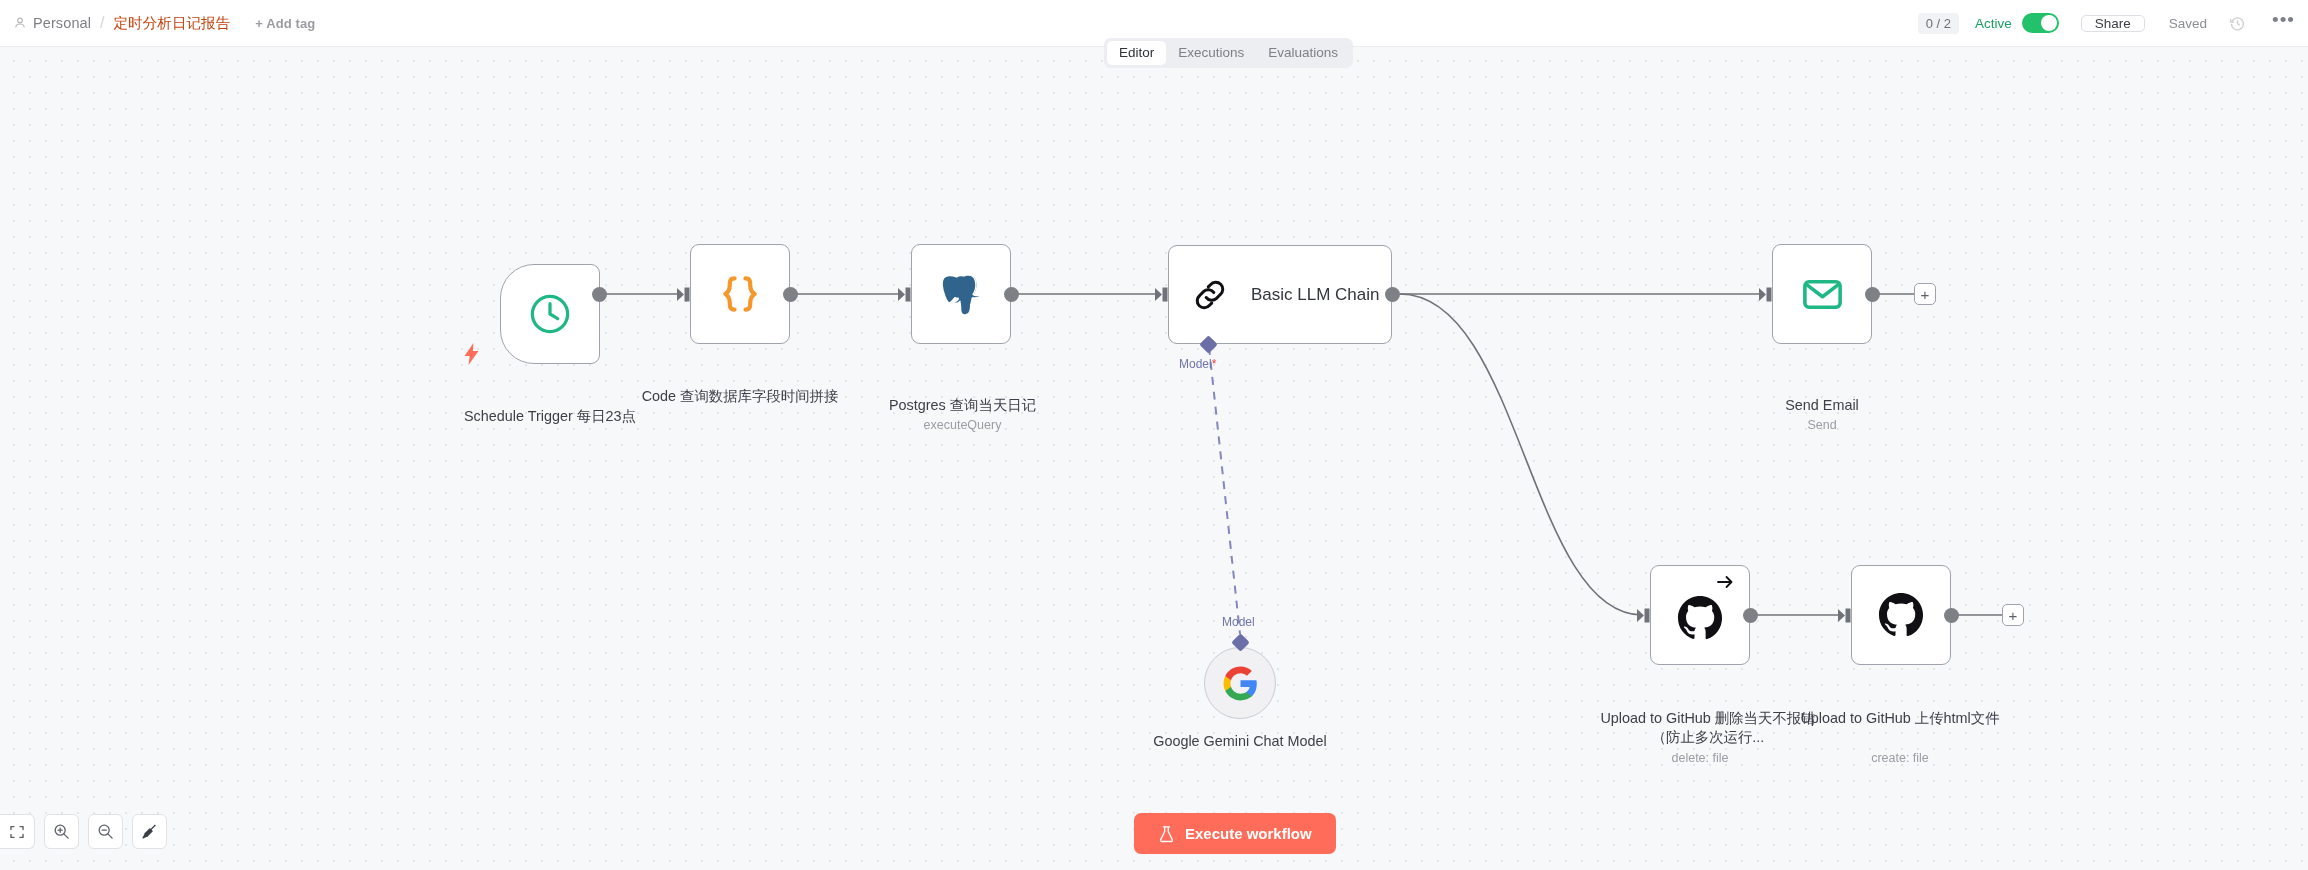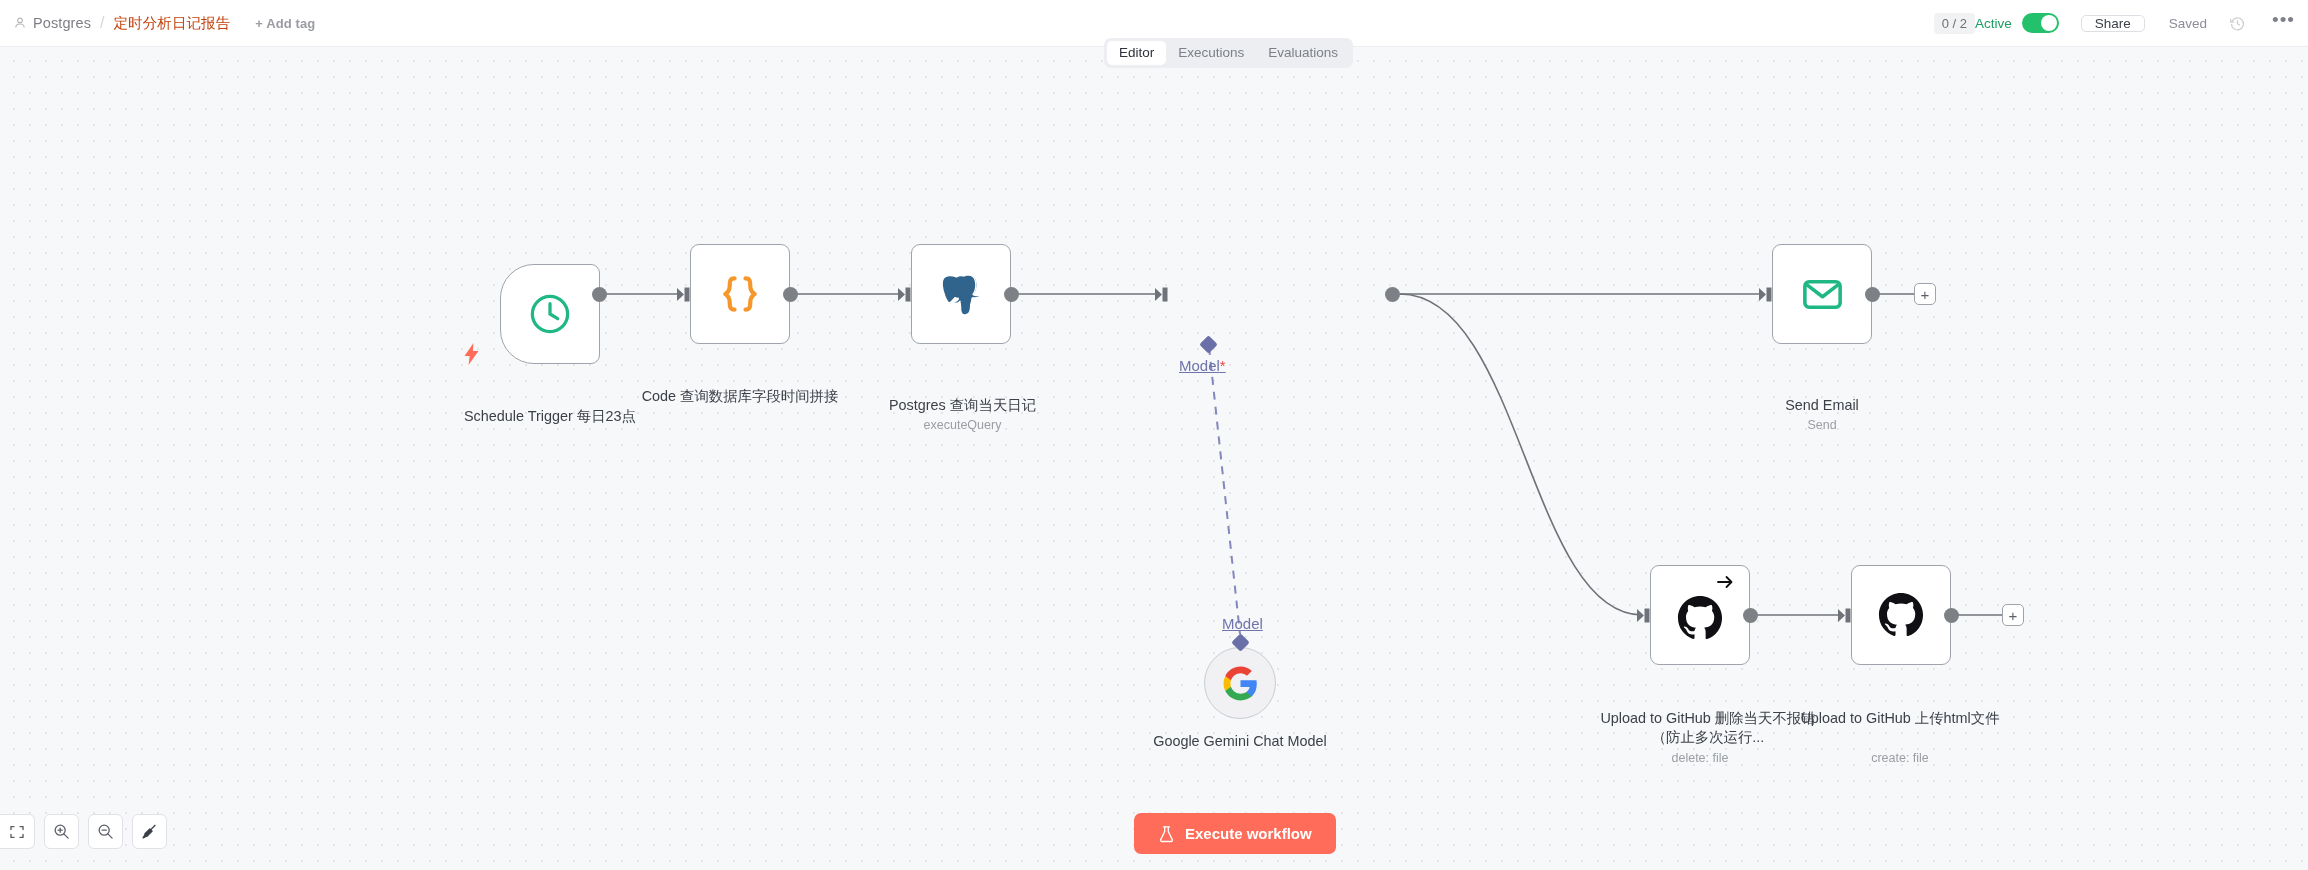--- a/index.html
+++ b/index.html
@@ -42,21 +42,21 @@
     cursor: pointer; line-height: 16px;
   }
   .tab.active { background: #ffffff; color: #2d3138; }
 
   .hdr-right {
     margin-left: auto; display: flex; align-items: center;
     padding-right: 13px; gap: 0px;
   }
   .exec-count {
     font-size: 13px; color: #6c6f76; background: #f1f2f4;
-    border-radius: 4px; padding: 3px 8px; 
+    border-radius: 4px; padding: 3px 8px; margin-right: 16px;
   }
   .active-label { font-size: 13.5px; color: #1b9e63; margin-right: 10px; }
   .toggle {
     width: 37px; height: 20px; border-radius: 10px; background: #23c16b;
     position: relative; cursor: pointer; margin-right: 22px;
   }
   .toggle .knob {
     position: absolute; right: 2px; top: 2px;
     width: 16px; height: 16px; border-radius: 50%; background: #fff;
   }
@@ -133,22 +133,22 @@
     font-size: 15px; color: #5d6068; line-height: 1; z-index: 8; cursor: pointer;
   }
   .bolt { position: absolute; z-index: 7; }
   .corner-arrow { position: absolute; z-index: 8; }
 
   .diamond {
     position: absolute; width: 13px; height: 13px;
     background: #6a6fa8; transform: rotate(45deg); border-radius: 2px; z-index: 7;
   }
   .port-label {
-    position: absolute; font-size: 15px; color: #6f74ad;
-    white-space: nowrap; z-index: 7; text-decoration: underline;
+    position: absolute; font-size: 12px; color: #6f74ad;
+    white-space: nowrap; z-index: 7;
   }
   .req-star { color: #ef4444; }
 
   
   #bottom-left {
     position: absolute; left: 0px; bottom: 21px;
     display: flex; gap: 9px; z-index: 20; padding-left: 0;
   }
   .ctrl-btn {
     width: 35px; height: 35px; background: #fff;
@@ -169,21 +169,21 @@
 </style>
 </head>
 <body>
 
 <div id="header">
   <div class="hdr-left">
     <svg class="person-icon" viewBox="0 0 16 16" fill="none" stroke="#7d7f85" stroke-width="1.3">
       <circle cx="8" cy="5" r="2.6"></circle>
         <path d="M3.2 13.2c0-2.6 2.2-4 4.8-4s4.8 1.4 4.8 4"></path>
     </svg>
-    <span class="crumb-personal">Postgres</span>
+    <span class="crumb-personal">Personal</span>
     <span class="crumb-sep">/</span>
     <span class="crumb-title">定时分析日记报告</span>
     <span class="add-tag">+ Add tag</span>
   </div>
 
   <div class="hdr-right">
     <span class="exec-count">0 / 2</span>
     <span class="active-label">Active</span>
     <div class="toggle">
         <div class="knob"></div>
@@ -271,20 +271,27 @@
     </svg>
   </div>
   <div class="port-out" style="left:1004px; top:240px;"></div>
   <div class="node-title" style="left:850px; top:349px; width:225px;">Postgres 查询当天日记</div>
   <div class="node-sub" style="left:850px; top:370px; width:225px;">executeQuery</div>
 
   <svg class="port-in" style="left:1155px; top:240px;" viewBox="0 0 13 15">
     <path d="M0 1 L7 7.5 L0 14 Z" fill="#6f7379"></path>
       <rect x="7.5" y="0.5" width="5" height="14" fill="#6f7379"></rect>
   </svg>
+  <div class="node wide" style="left:1168px; top:198px; width:224px; height:99px;">
+    <svg width="38" height="38" viewBox="0 0 24 24" fill="none" stroke="#101014" stroke-width="1.9" stroke-linecap="round">
+      <path d="M9.6 13.6a4.4 4.4 0 0 0 6.5.5l2.4-2.4a4.4 4.4 0 1 0-6.2-6.2l-1.4 1.4"></path>
+      <path d="M14.4 10.4a4.4 4.4 0 0 0-6.5-.5l-2.4 2.4a4.4 4.4 0 1 0 6.2 6.2l1.4-1.4"></path>
+    </svg>
+    <span class="inline-label">Basic LLM Chain</span>
+  </div>
   <div class="port-out" style="left:1385px; top:240px;"></div>
   <div class="diamond" style="left:1202px; top:291px;"></div>
   <div class="port-label" style="left:1179px; top:310px;">
     <span>Model</span><span class="req-star">*</span>
   </div>
 
   <div class="port-label" style="left:1222px; top:568px;">Model</div>
   <div class="diamond" style="left:1234px; top:589px;"></div>
   <div class="node-circle" style="left:1204px; top:600px;">
     <svg width="37" height="37" viewBox="0 0 48 48">

